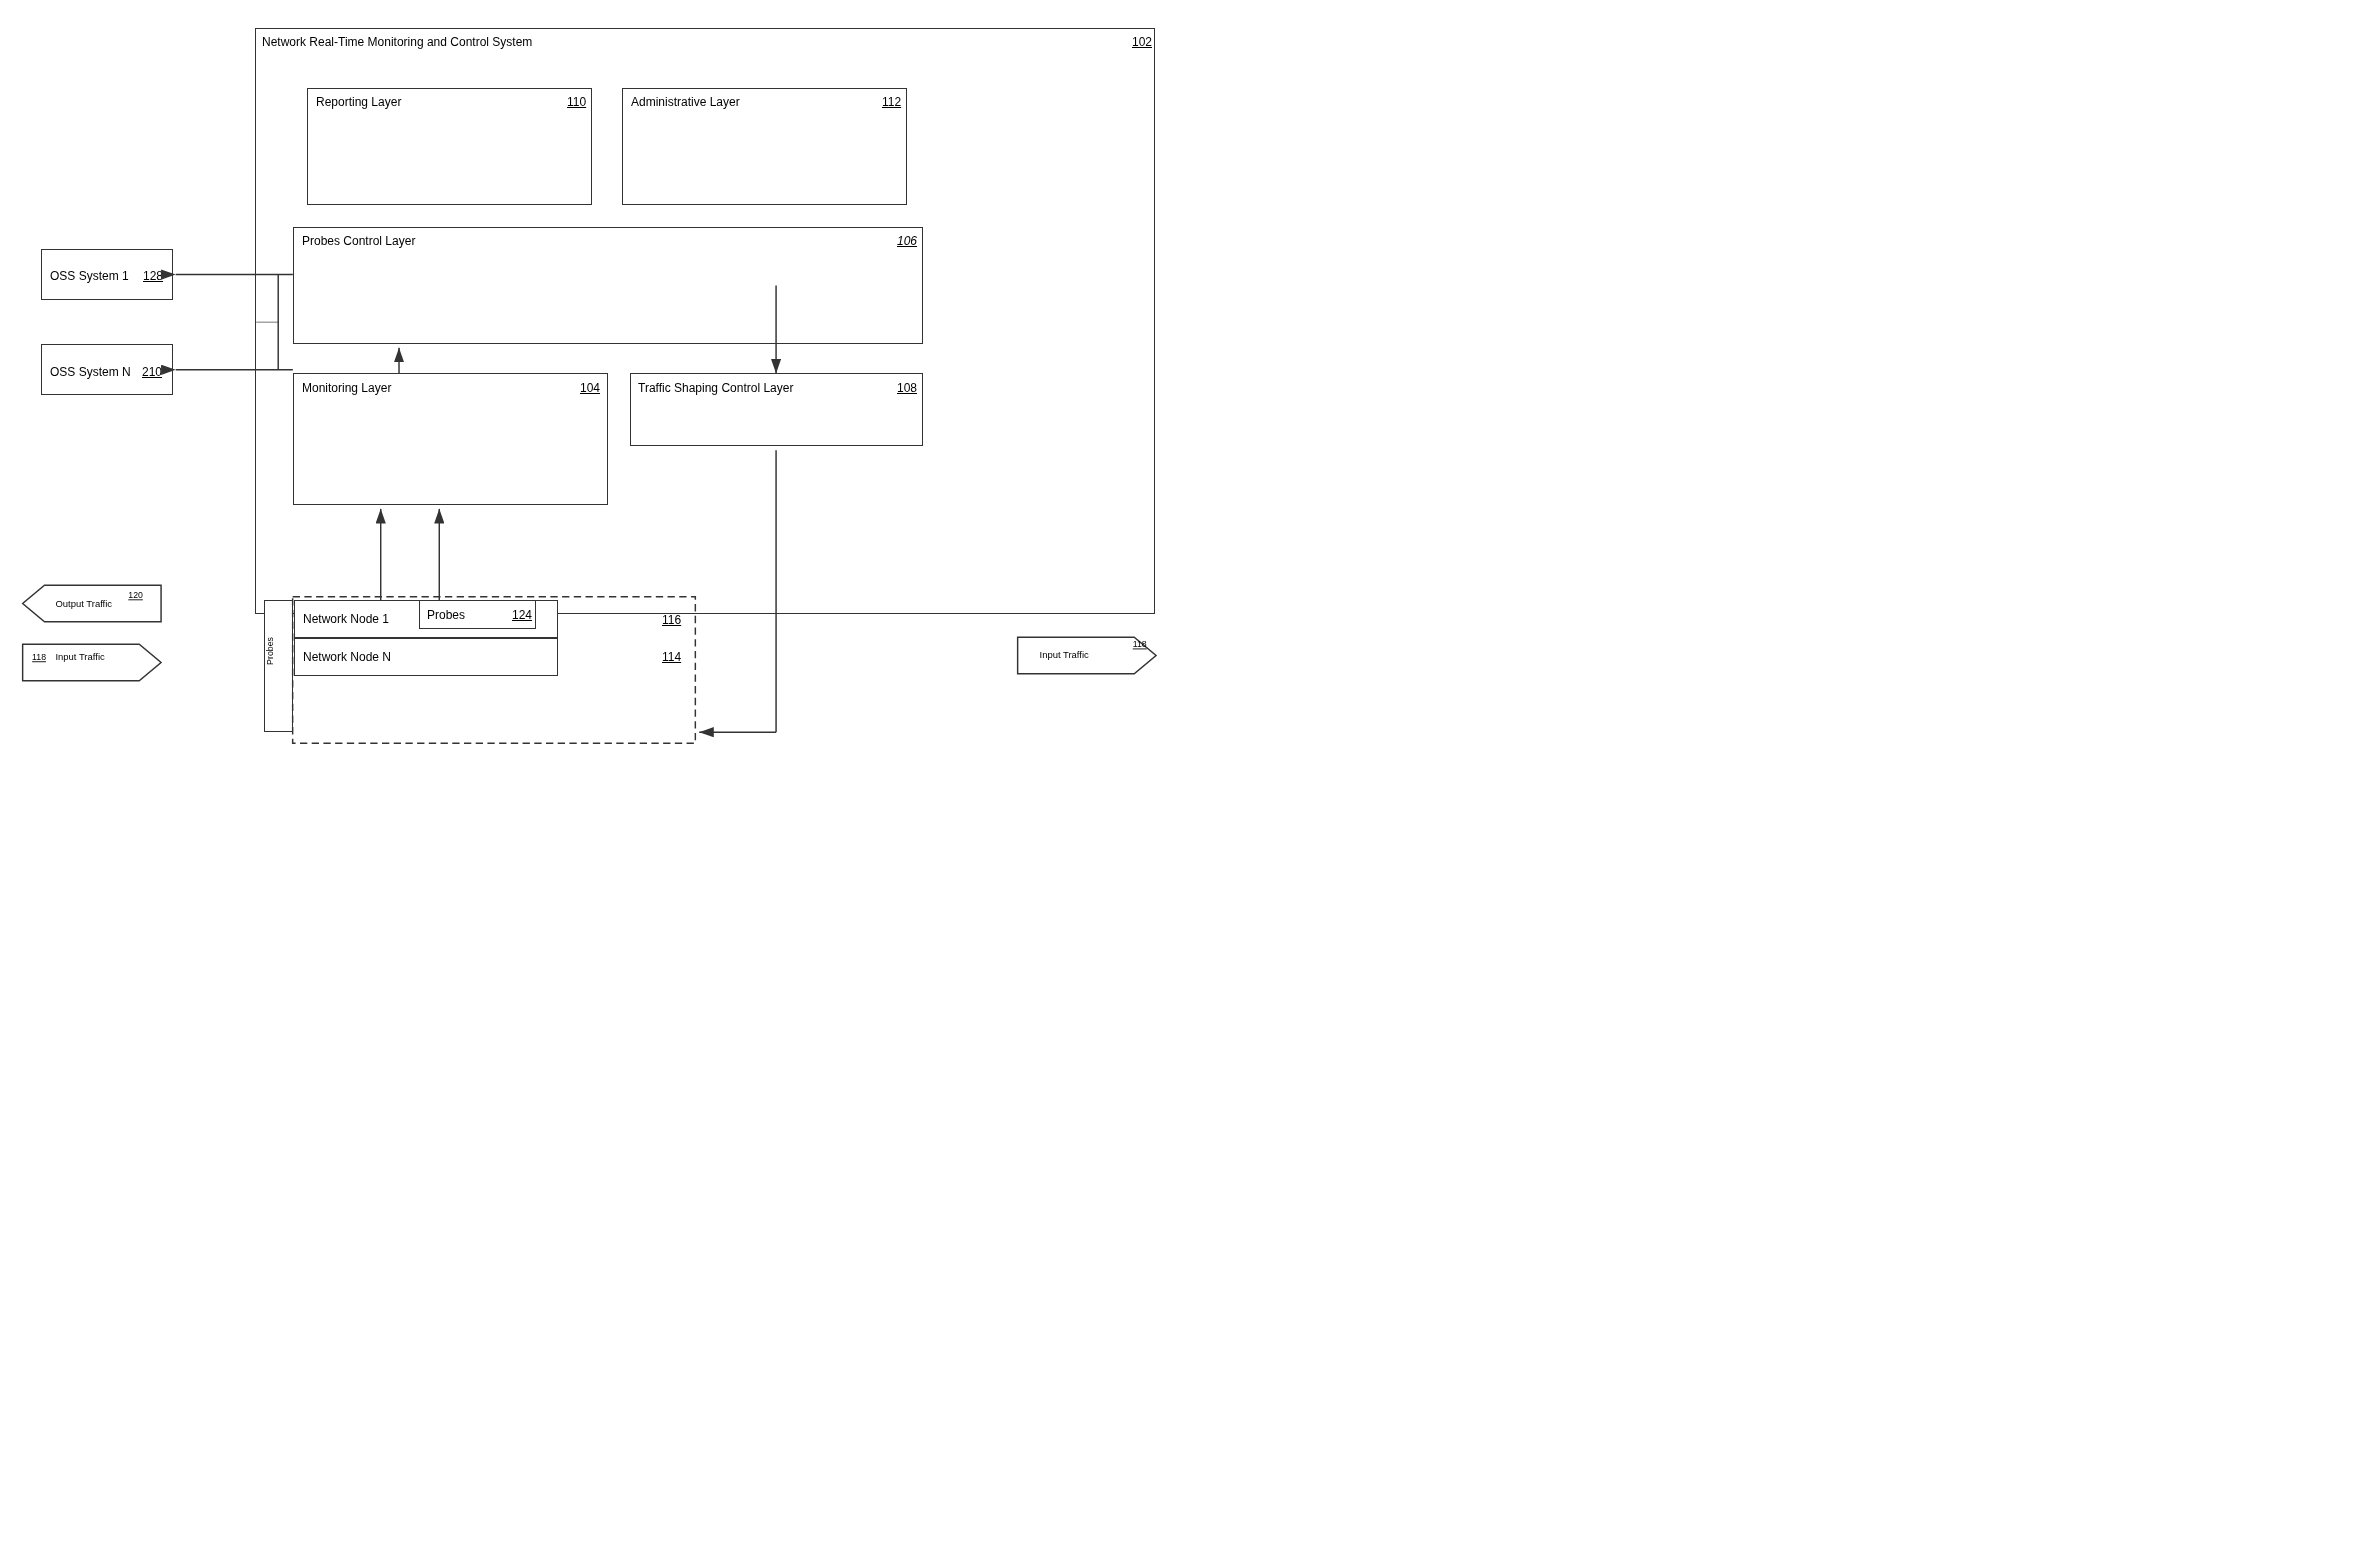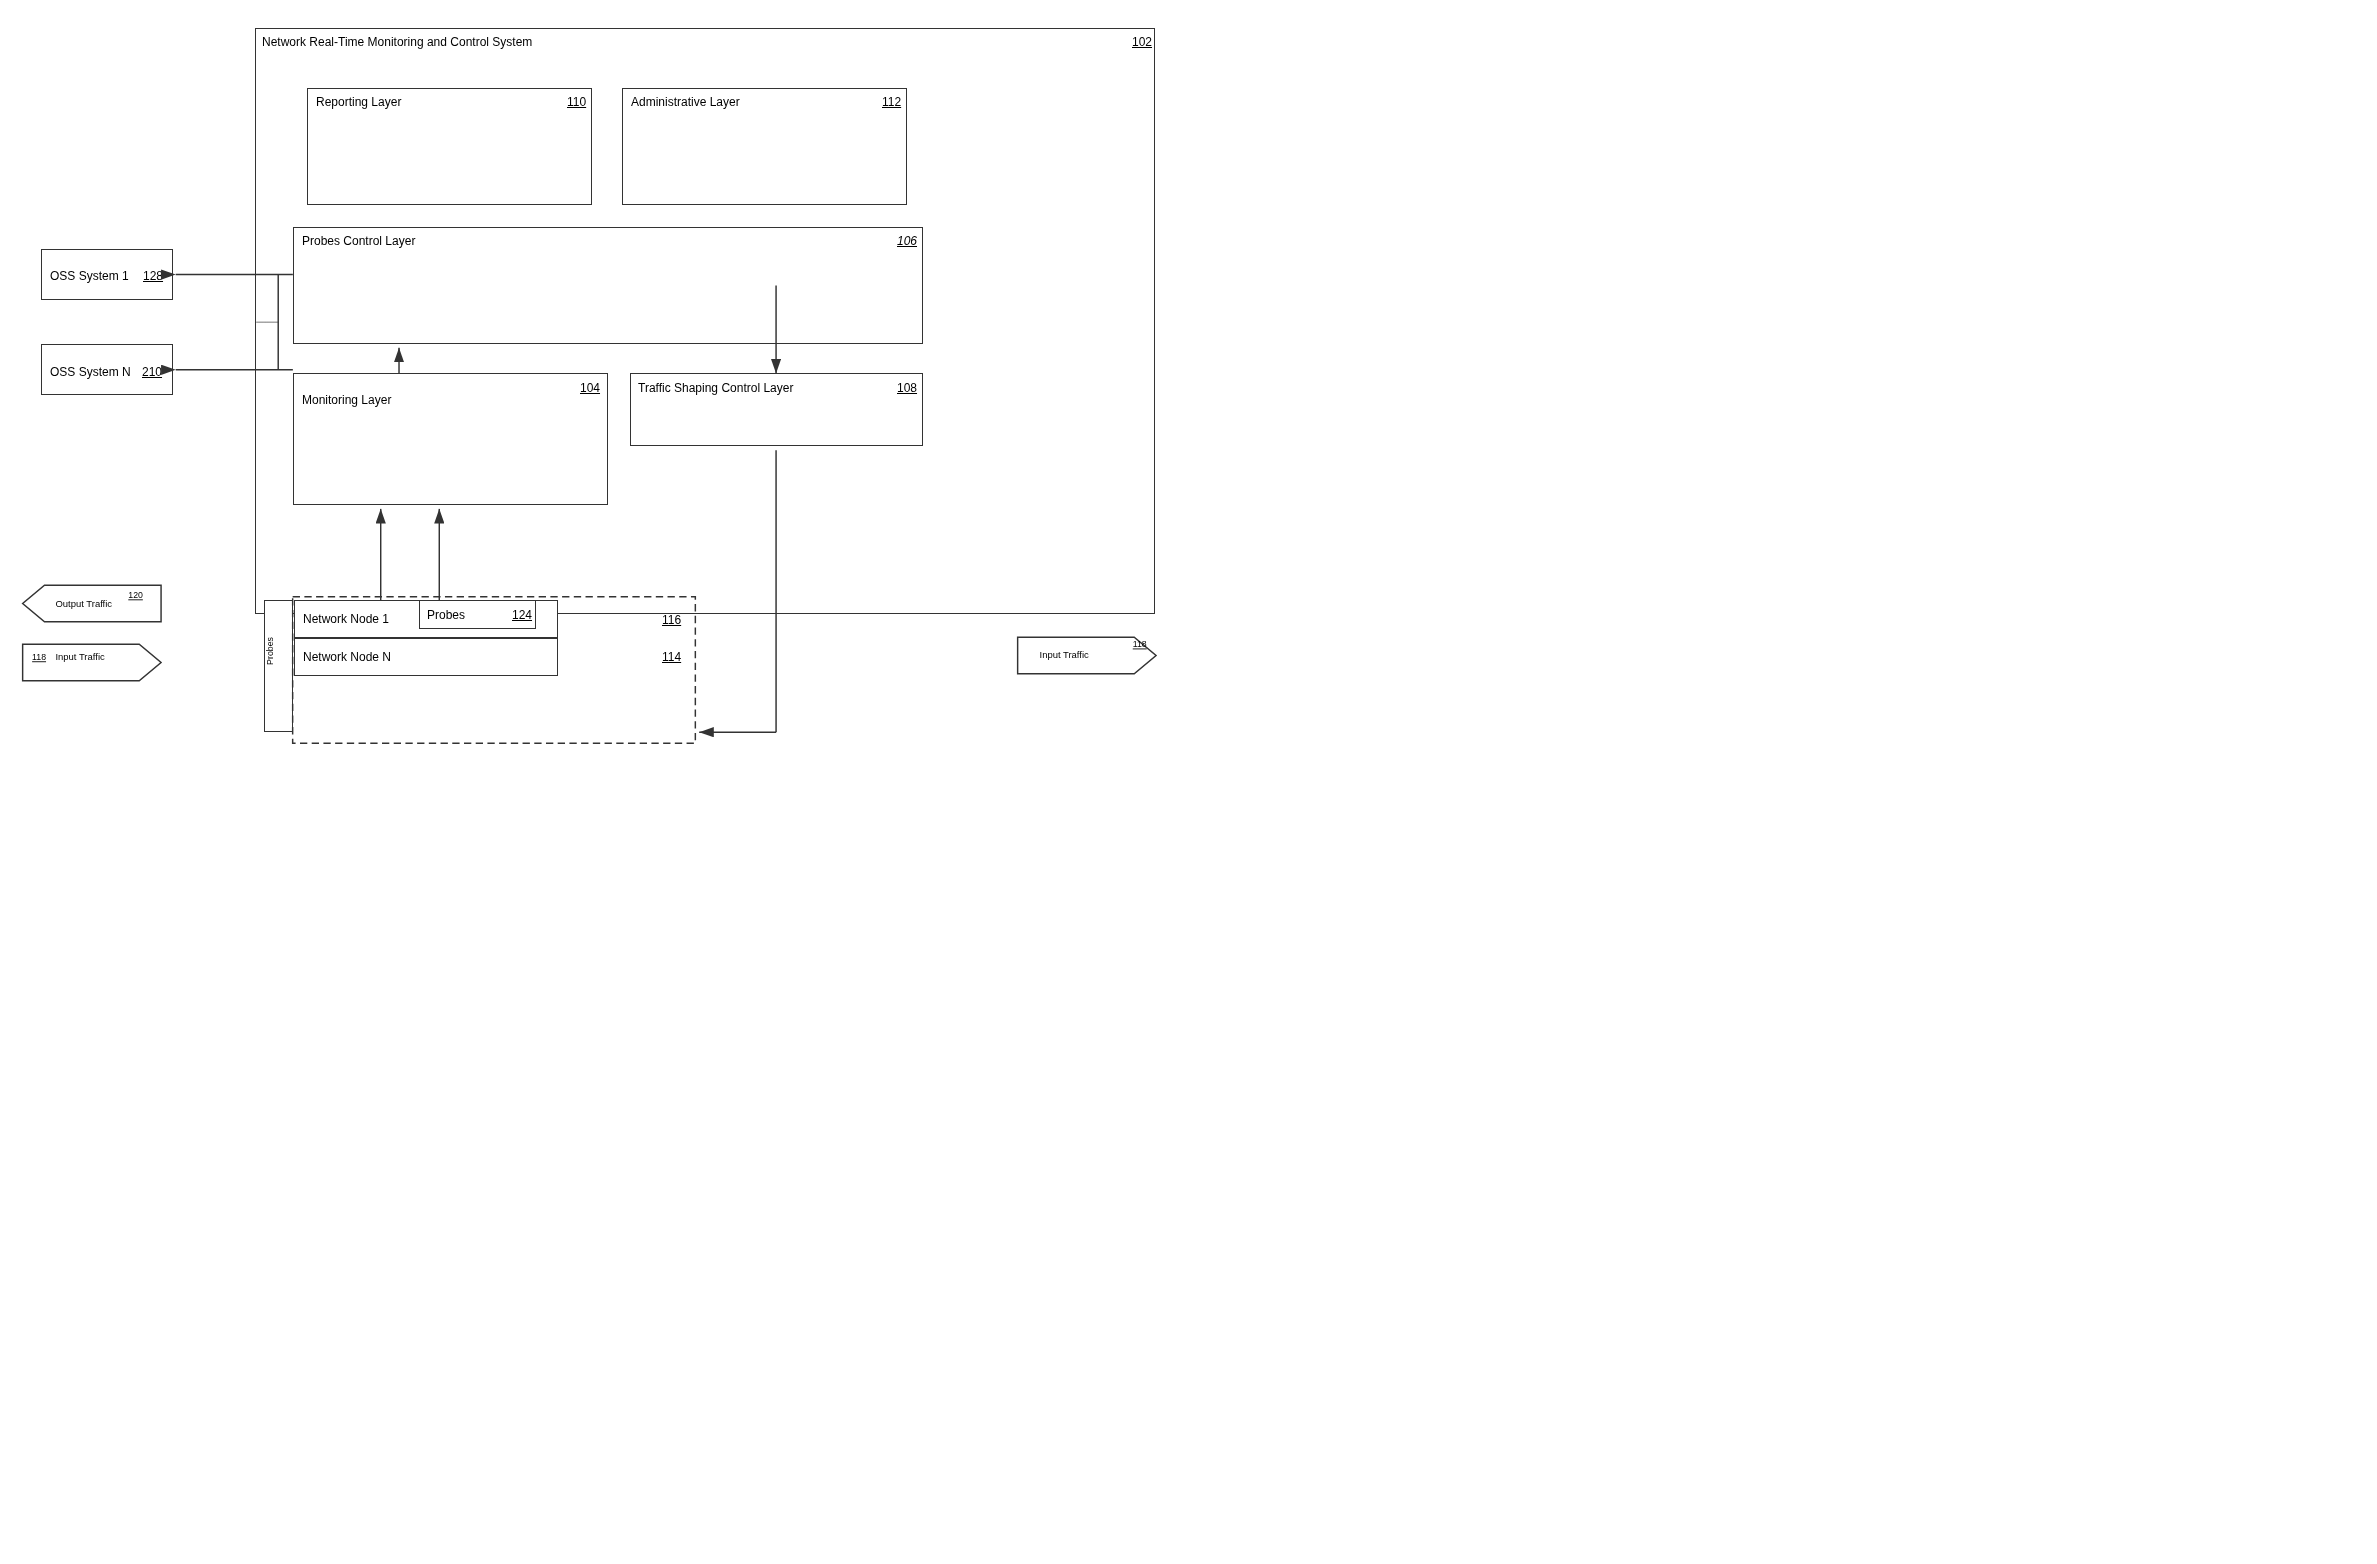--- a/index.html
+++ b/index.html
@@ -58,21 +58,21 @@
 <span class="box-label" style="left:631px; top:95px;">Administrative Layer</span>
 <span class="box-label underlined" style="left:882px; top:95px;">112</span>
 
 <div class="box" style="left:293px; top:227px; width:630px; height:117px;">
 </div>
 <span class="box-label" style="left:302px; top:234px;">Probes Control Layer</span>
 <span class="box-label underlined" style="left:897px; top:234px;font-style:italic;">106</span>
 
 <div class="box" style="left:293px; top:373px; width:315px; height:132px;">
 </div>
-<span class="box-label" style="left:302px; top:381px;margin-top:12px;">Monitoring Layer</span>
+<span class="box-label" style="left:302px; top:381px;">Monitoring Layer</span>
 <span class="box-label underlined" style="left:580px; top:381px;">104</span>
 
 <div class="box" style="left:630px; top:373px; width:293px; height:73px;">
 </div>
 <span class="box-label" style="left:638px; top:381px;">Traffic Shaping Control Layer</span>
 <span class="box-label underlined" style="left:897px; top:381px;text-align:right;">108</span>
 
 <div class="box" style="left:41px; top:249px; width:132px; height:51px;">
 </div>
 <span class="box-label" style="left:50px; top:269px;">OSS System 1</span>

